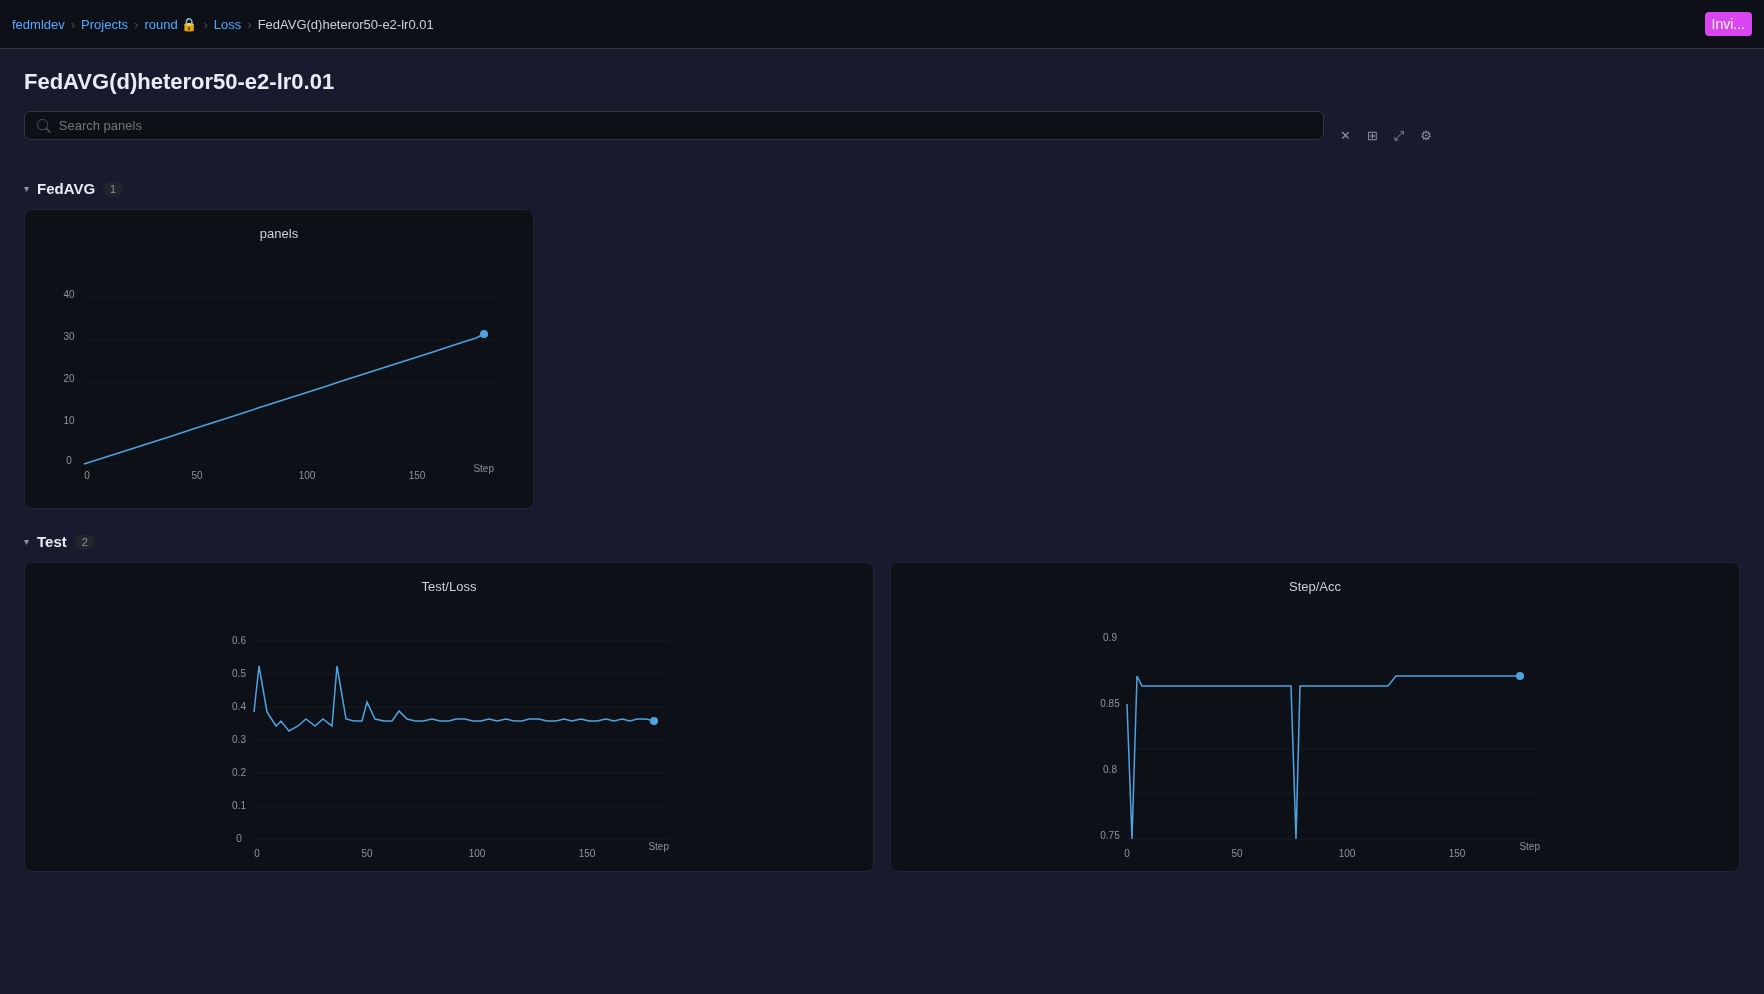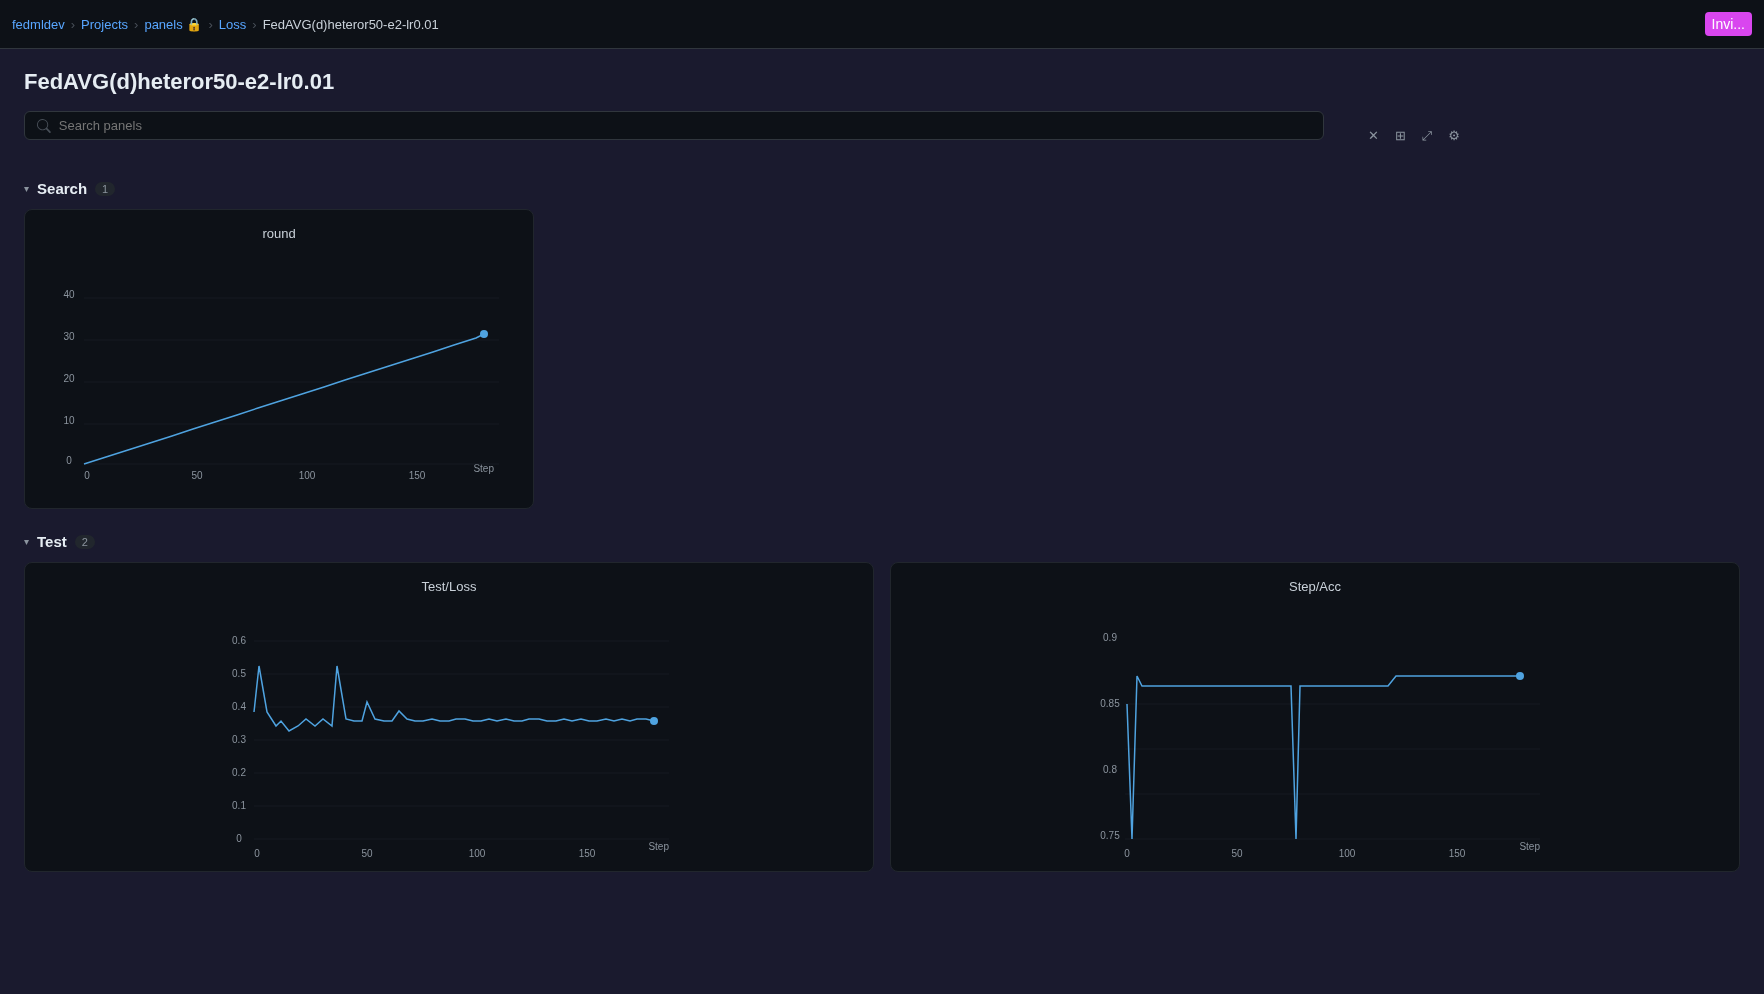--- a/index.html
+++ b/index.html
@@ -90,21 +90,20 @@
     .toolbar-icon {
       color: #8b949e;
       cursor: pointer;
       padding: 4px;
       border-radius: 4px;
     }
 
     .search-row {
       display: flex;
       margin-bottom: 20px;
-      gap: 28px;
     }
 
     
     .section-header {
       display: flex;
       align-items: center;
       gap: 8px;
       margin-bottom: 12px;
       cursor: pointer;
     }
@@ -180,21 +179,21 @@
   </style>
 </head>
 <body>
 
 <div class="top-nav">
   <div class="breadcrumb">
     <a href="#">fedmldev</a>
     <span class="sep">›</span>
     <a href="#">Projects</a>
     <span class="sep">›</span>
-    <a href="#">panels 🔒</a>
+    <a href="#">round 🔒</a>
     <span class="sep">›</span>
     <a href="#">Loss</a>
     <span class="sep">›</span>
     <span class="current">FedAVG(d)heteror50-e2-lr0.01</span>
   </div>
   <button class="nav-invite">Invi...</button>
 </div>
 
 <div class="page-content">
 
@@ -210,27 +209,27 @@
     <div class="toolbar-icons">
       <span class="toolbar-icon">✕</span>
       <span class="toolbar-icon">⊞</span>
       <span class="toolbar-icon">⤢</span>
       <span class="toolbar-icon">⚙</span>
     </div>
   </div>
 
   <div class="section-header">
     <span class="chevron">▾</span>
-    <span class="section-title">Search</span>
+    <span class="section-title">FedAVG</span>
     <span class="section-count">1</span>
   </div>
 
   <div class="charts-grid-single">
     <div class="chart-card">
-      <div class="chart-title">round</div>
+      <div class="chart-title">panels</div>
       <svg class="chart-svg" viewBox="0 0 460 240" height="240">
 
         <text class="axis-label" x="20" y="215" text-anchor="middle">0</text>
         <text class="axis-label" x="20" y="175" text-anchor="middle">10</text>
         <text class="axis-label" x="20" y="133" text-anchor="middle">20</text>
         <text class="axis-label" x="20" y="91" text-anchor="middle">30</text>
         <text class="axis-label" x="20" y="49" text-anchor="middle">40</text>
 
         <text class="axis-label" x="38" y="230" text-anchor="middle">0</text>
         <text class="axis-label" x="148" y="230" text-anchor="middle">50</text>

